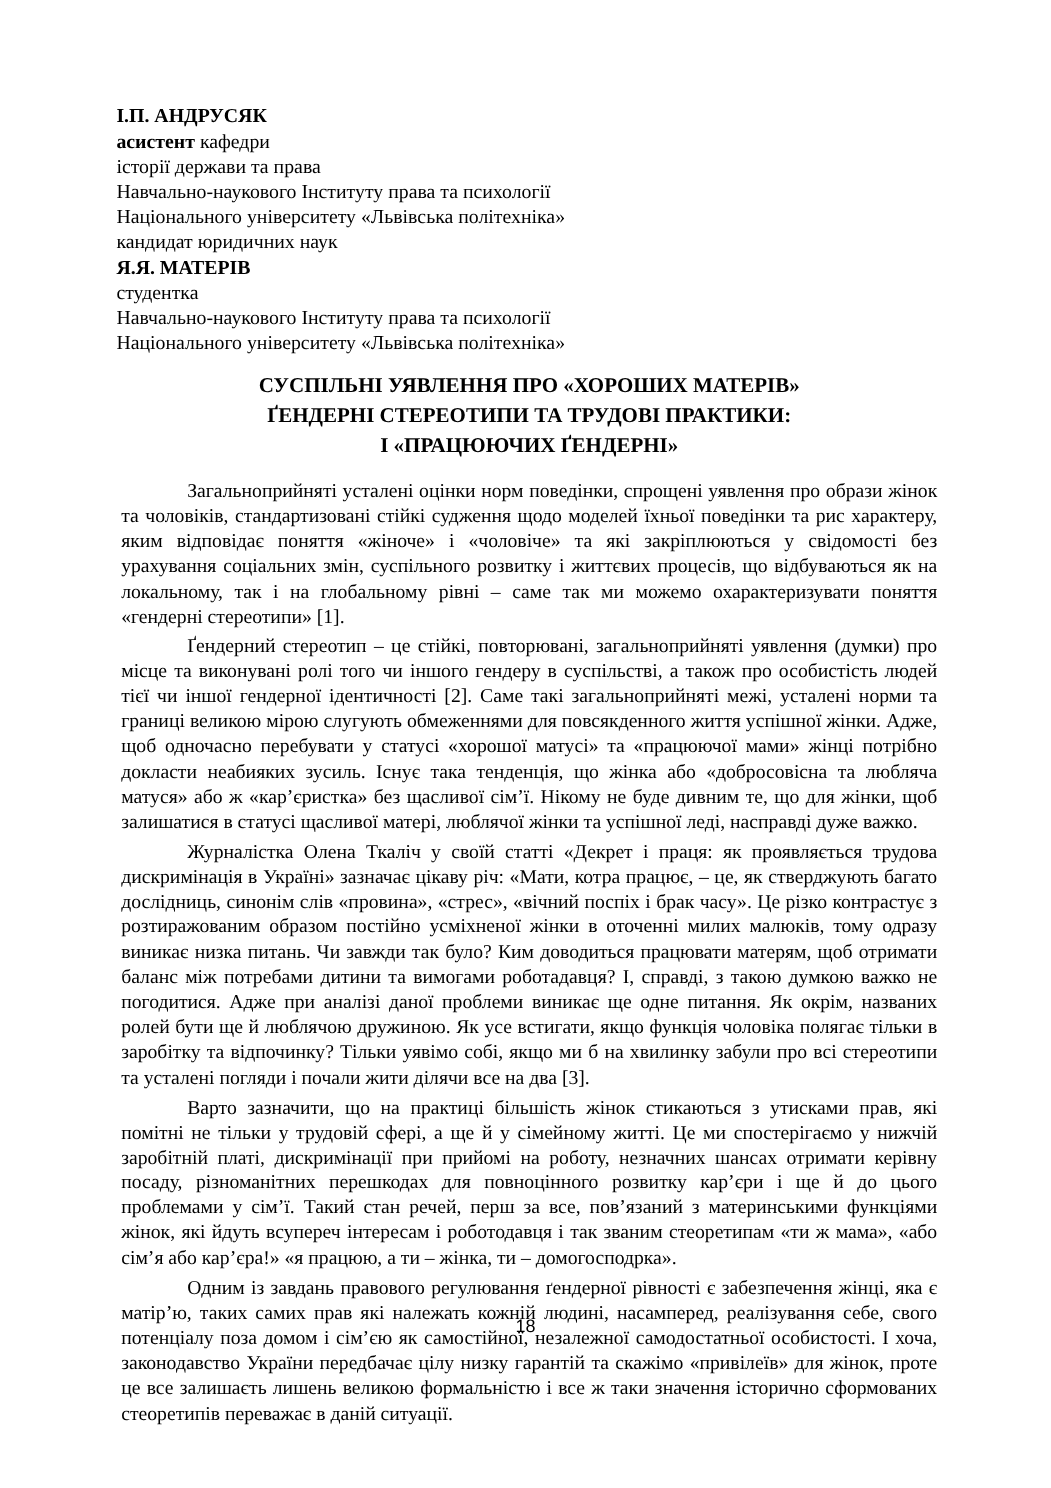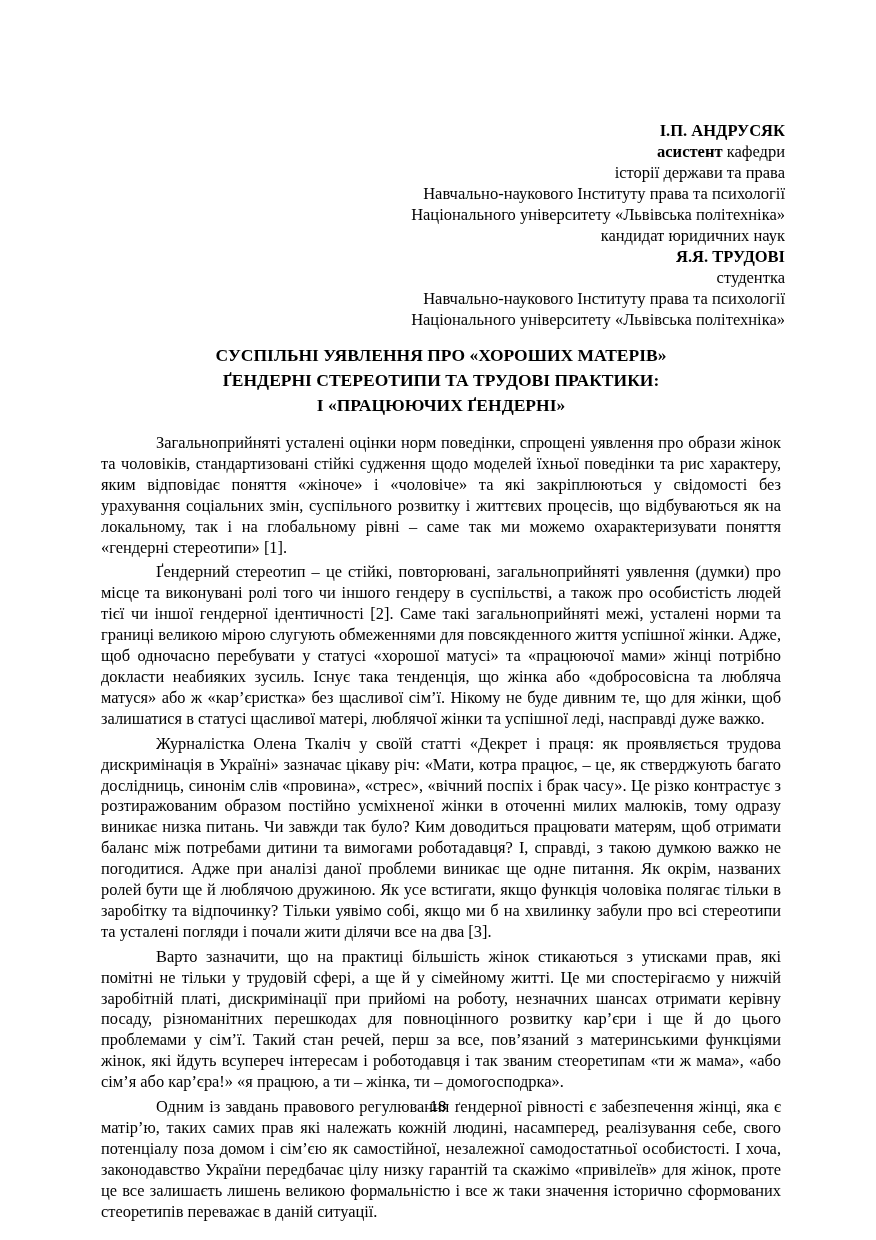--- a/index.html
+++ b/index.html
@@ -16,22 +16,22 @@
     font-family: "Liberation Serif", "DejaVu Serif", serif;
     overflow: hidden;
   }
   .content {
     position: absolute;
     left: 97px;
     top: 0;
     width: 688px;
   }
   .authors {
-    padding-top: 120px;
-    text-align: right;
+    padding-top: 86px;
+    text-align: left;
     font-size: 16.5px;
     line-height: 21px;
   }
   .authors .line { white-space: pre-wrap; }
   .authors .b { font-weight: bold; }
   .article-title {
     margin-top: 13px;
     text-align: center;
     font-weight: bold;
     font-size: 17.5px;
@@ -63,21 +63,21 @@
 <div class="page">
   <div class="content">
 
     <div class="authors">
       <div class="line"><span class="b">І.П. АНДРУСЯК</span><span></span></div>
       <div class="line"><span class="b">асистент</span><span> кафедри</span></div>
       <div class="line"><span class="b"></span><span>історії держави та права</span></div>
       <div class="line"><span class="b"></span><span>Навчально-наукового Інституту права та психології</span></div>
       <div class="line"><span class="b"></span><span>Національного університету «Львівська політехніка»</span></div>
       <div class="line"><span class="b"></span><span>кандидат юридичних наук</span></div>
-      <div class="line"><span class="b">Я.Я. ТРУДОВІ</span><span></span></div>
+      <div class="line"><span class="b">Я.Я. МАТЕРІВ</span><span></span></div>
       <div class="line"><span class="b"></span><span>студентка</span></div>
       <div class="line"><span class="b"></span><span>Навчально-наукового Інституту права та психології</span></div>
       <div class="line"><span class="b"></span><span>Національного університету «Львівська політехніка»</span></div>
     </div>
 
     <div class="article-title">
       <div>СУСПІЛЬНІ УЯВЛЕННЯ ПРО «ХОРОШИХ МАТЕРІВ»</div>
       <div>ҐЕНДЕРНІ СТЕРЕОТИПИ ТА ТРУДОВІ ПРАКТИКИ:</div>
       <div>І «ПРАЦЮЮЧИХ ҐЕНДЕРНІ»</div>
     </div>

